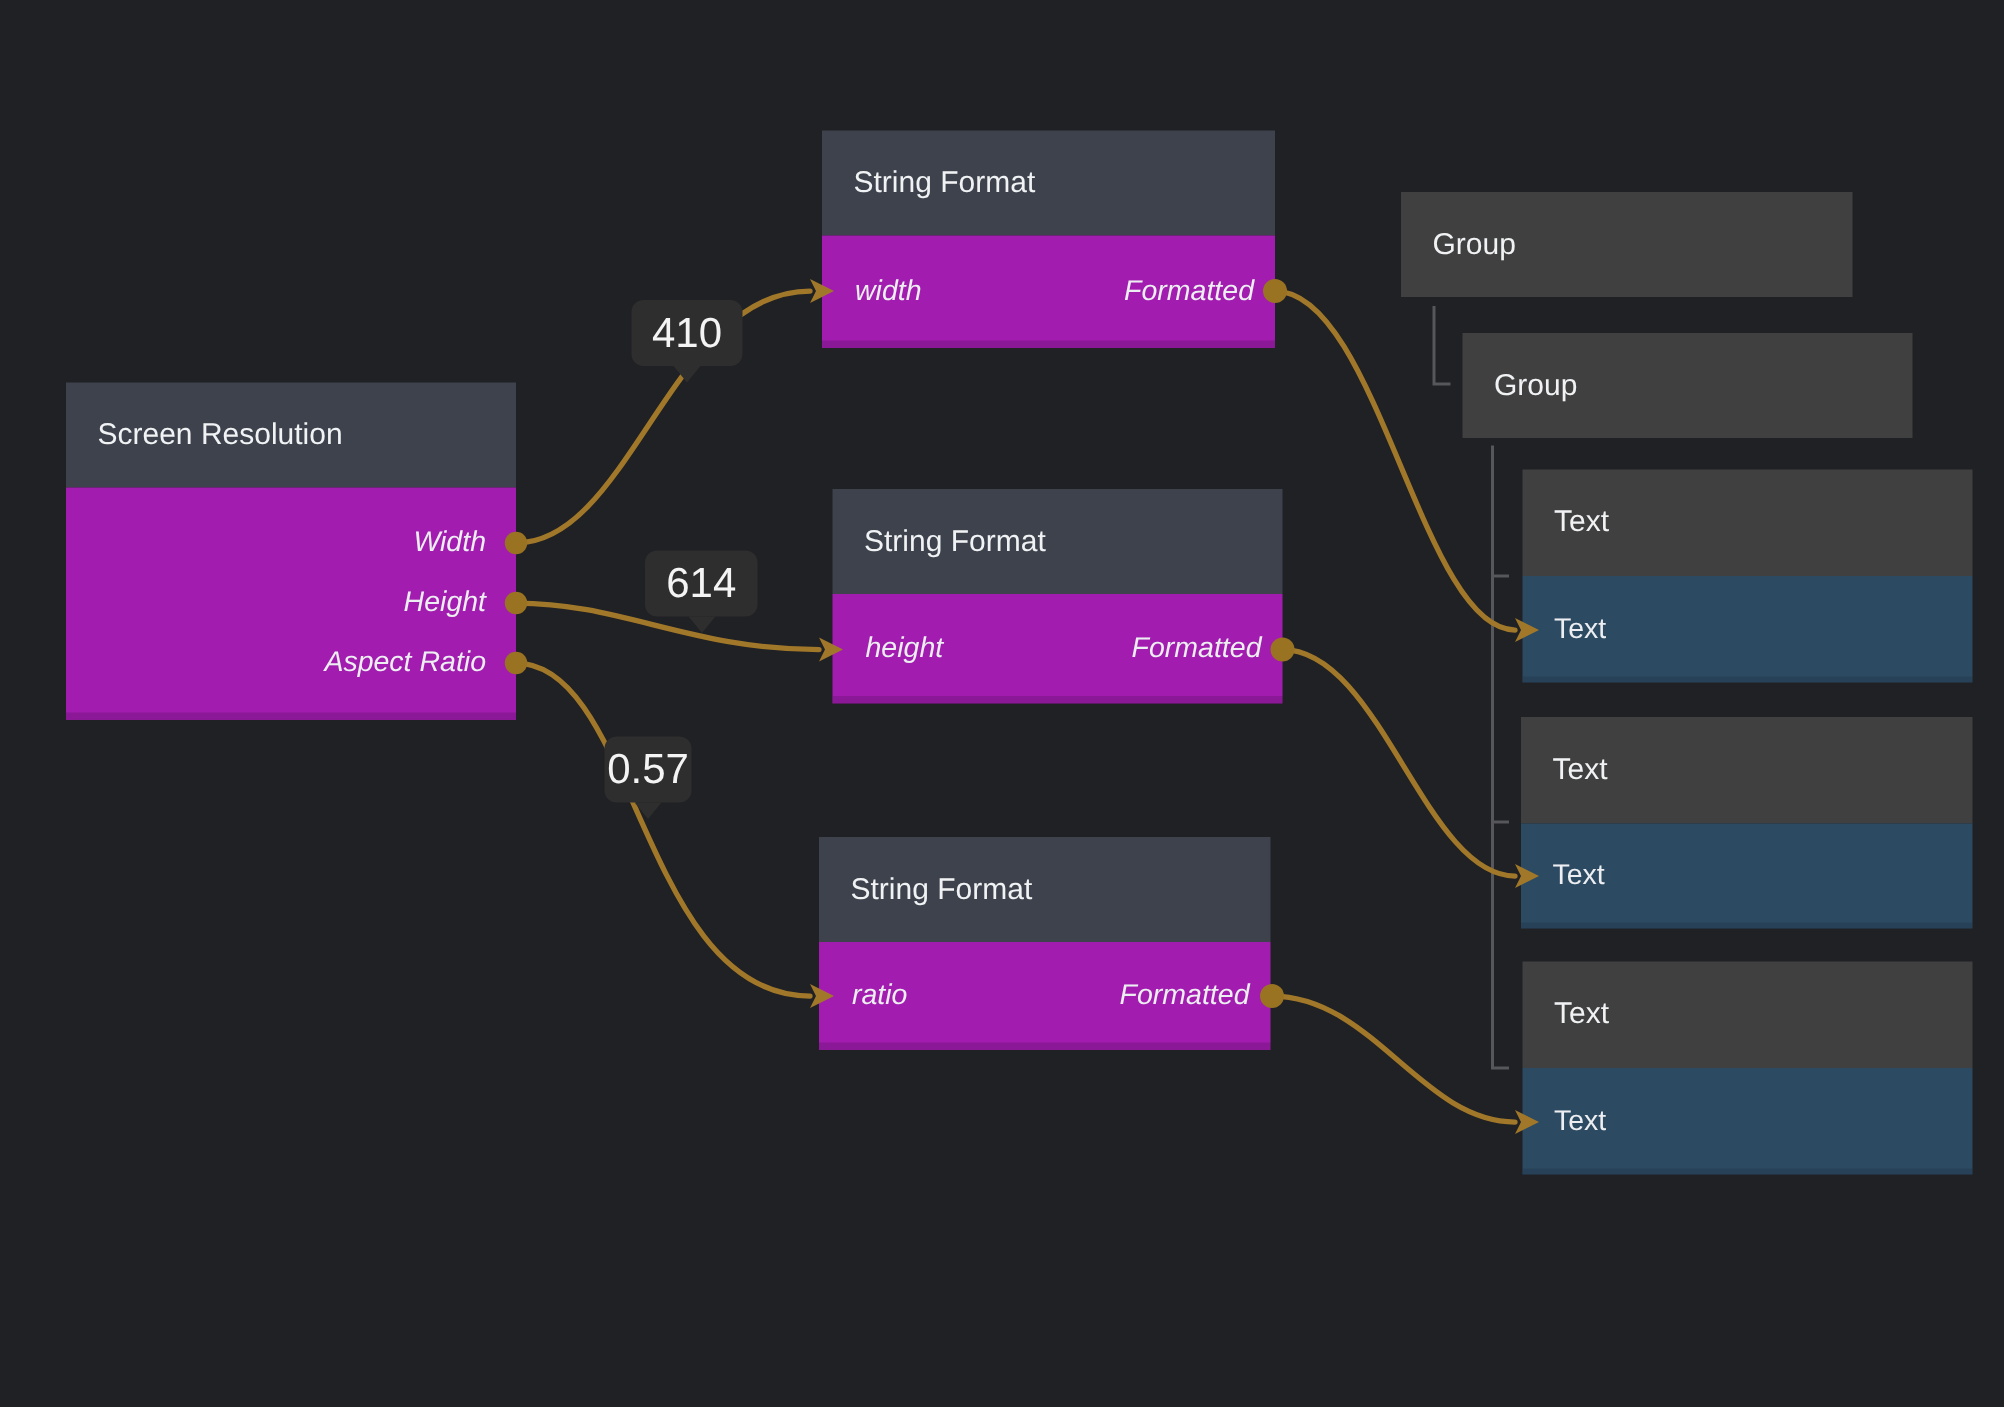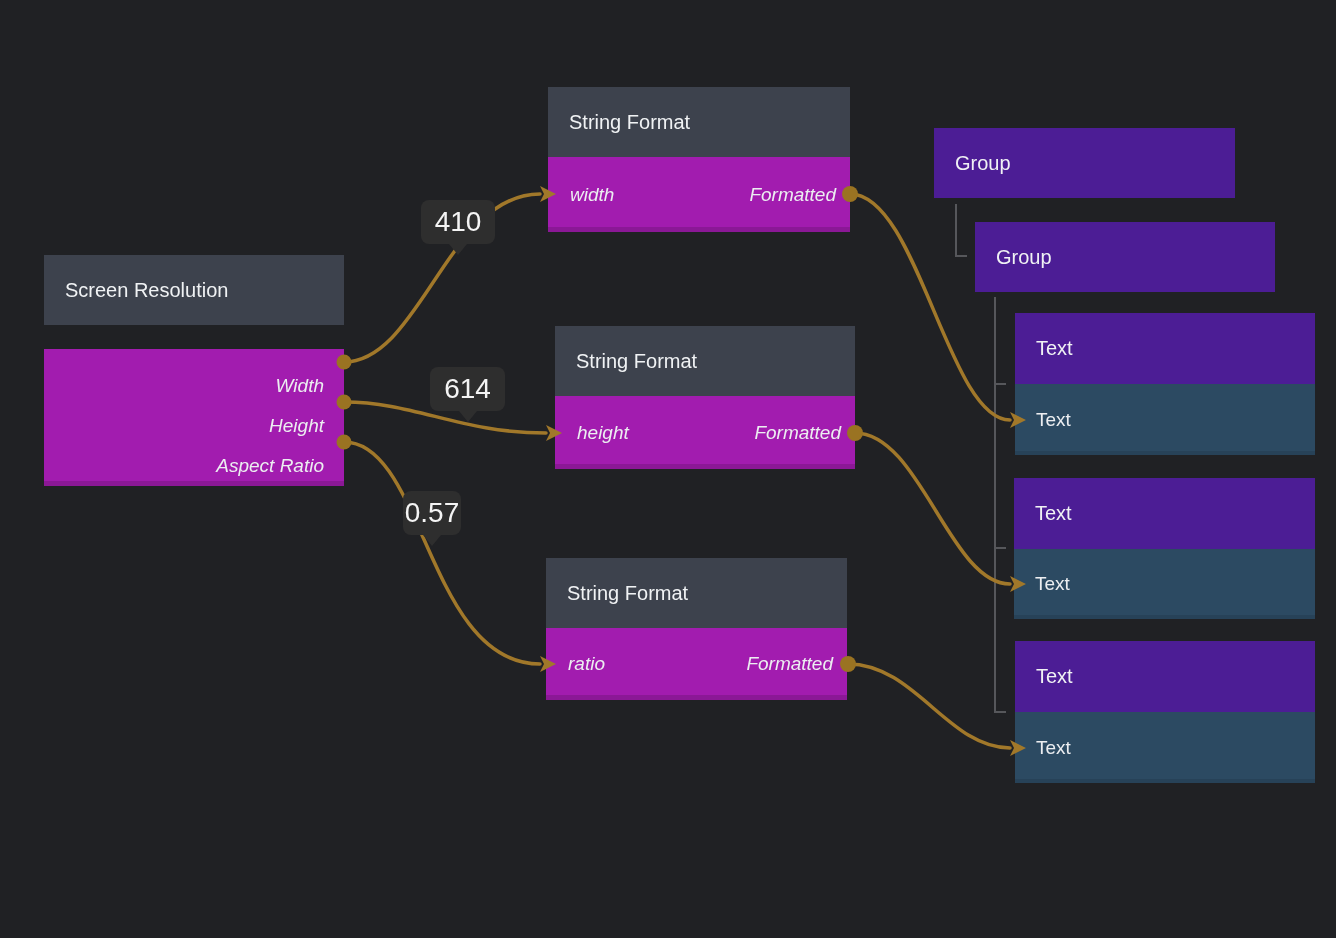--- a/index.html
+++ b/index.html
@@ -12,21 +12,21 @@
   .node{position:absolute;display:flex;flex-direction:column;z-index:1;}
   .node .hdr{
     flex:0 0 70px;display:flex;align-items:center;
     padding:0 21px;font-size:20px;color:#f0f2f4;
   }
   .node .body{flex:1;position:relative;}
   
   .gray .hdr{background:#3d424d;text-align:right;}
   .gray .body{background:#a21caf;box-shadow:inset 0 -5px 0 rgba(0,0,0,0.14);font-style:italic;}
   
-  .blue .hdr{background:#4c1d95;}
+  .blue .hdr{background:#404040;}
   .blue .body{background:#2c4a62;box-shadow:inset 0 -4px 0 rgba(0,0,0,0.10);}
   .gnode .hdr{flex:1;}
   .tnode .hdr{flex:0 0 71px;}
   
   .outs{padding-top:17px;}
   .row{height:40px;display:flex;align-items:center;font-size:19px;color:#eceef1;}
   .row.out{justify-content:flex-end;padding-right:20px;}
   .iorow{height:100%;display:flex;align-items:center;justify-content:space-between;
          padding:0 14px 0 22px;font-size:19px;color:#eceef1;}
   .inrow{height:100%;display:flex;align-items:center;padding-left:21px;
@@ -42,21 +42,21 @@
   .badge::after{
     content:"";position:absolute;top:100%;left:50%;margin-left:-9px;
     border:9px solid transparent;border-top:11px solid #2e2e2e;border-bottom:0;
   }
 </style>
 </head>
 <body>
 
 <div class="canvas">
 
-  <div class="node gray" style="left:44px;top:255px;width:300px;height:225px;gap:24px;">
+  <div class="node gray" style="left:44px;top:255px;width:300px;height:225px;">
     <div class="hdr">Screen Resolution</div>
     <div class="body outs">
       <div class="row out">
         <span>Width</span>
       </div>
       <div class="row out">
         <span>Height</span>
       </div>
       <div class="row out">
         <span>Aspect Ratio</span>

